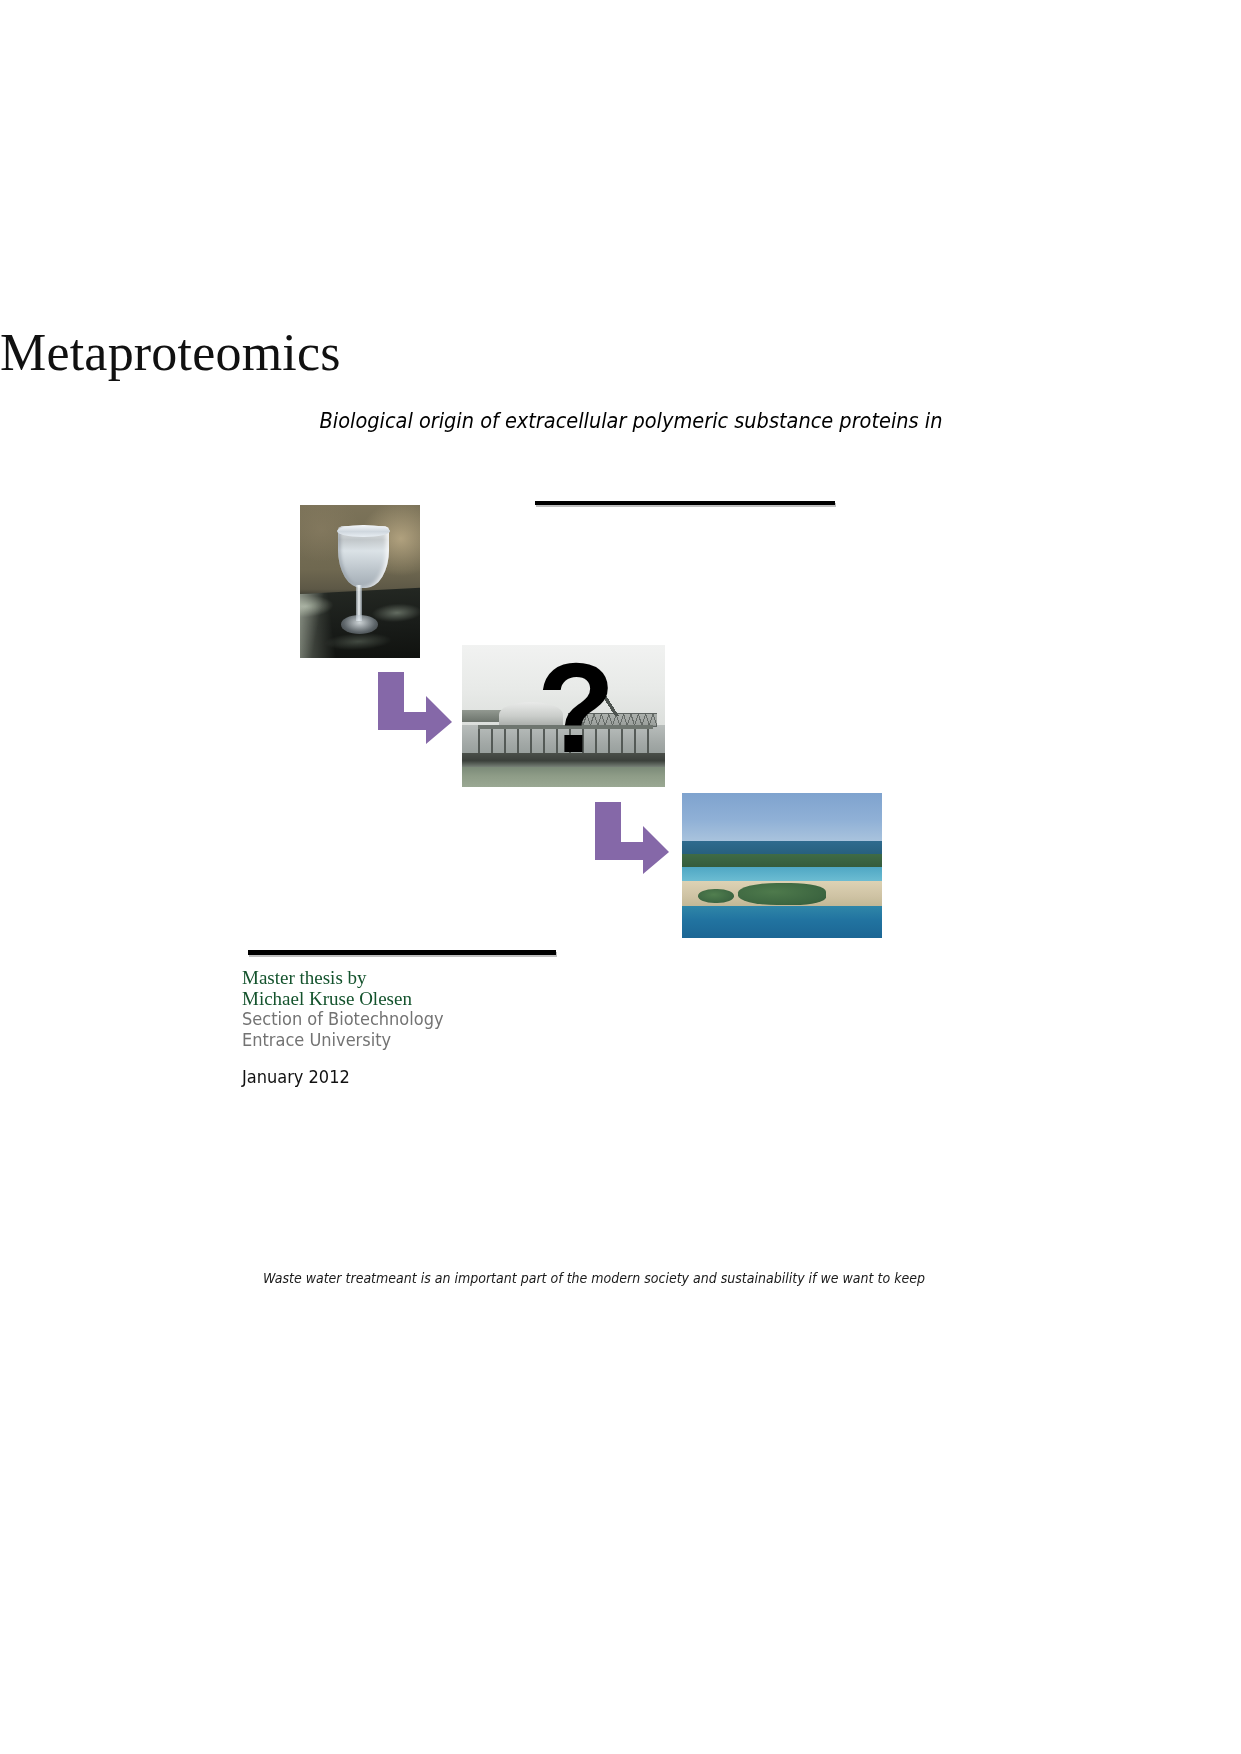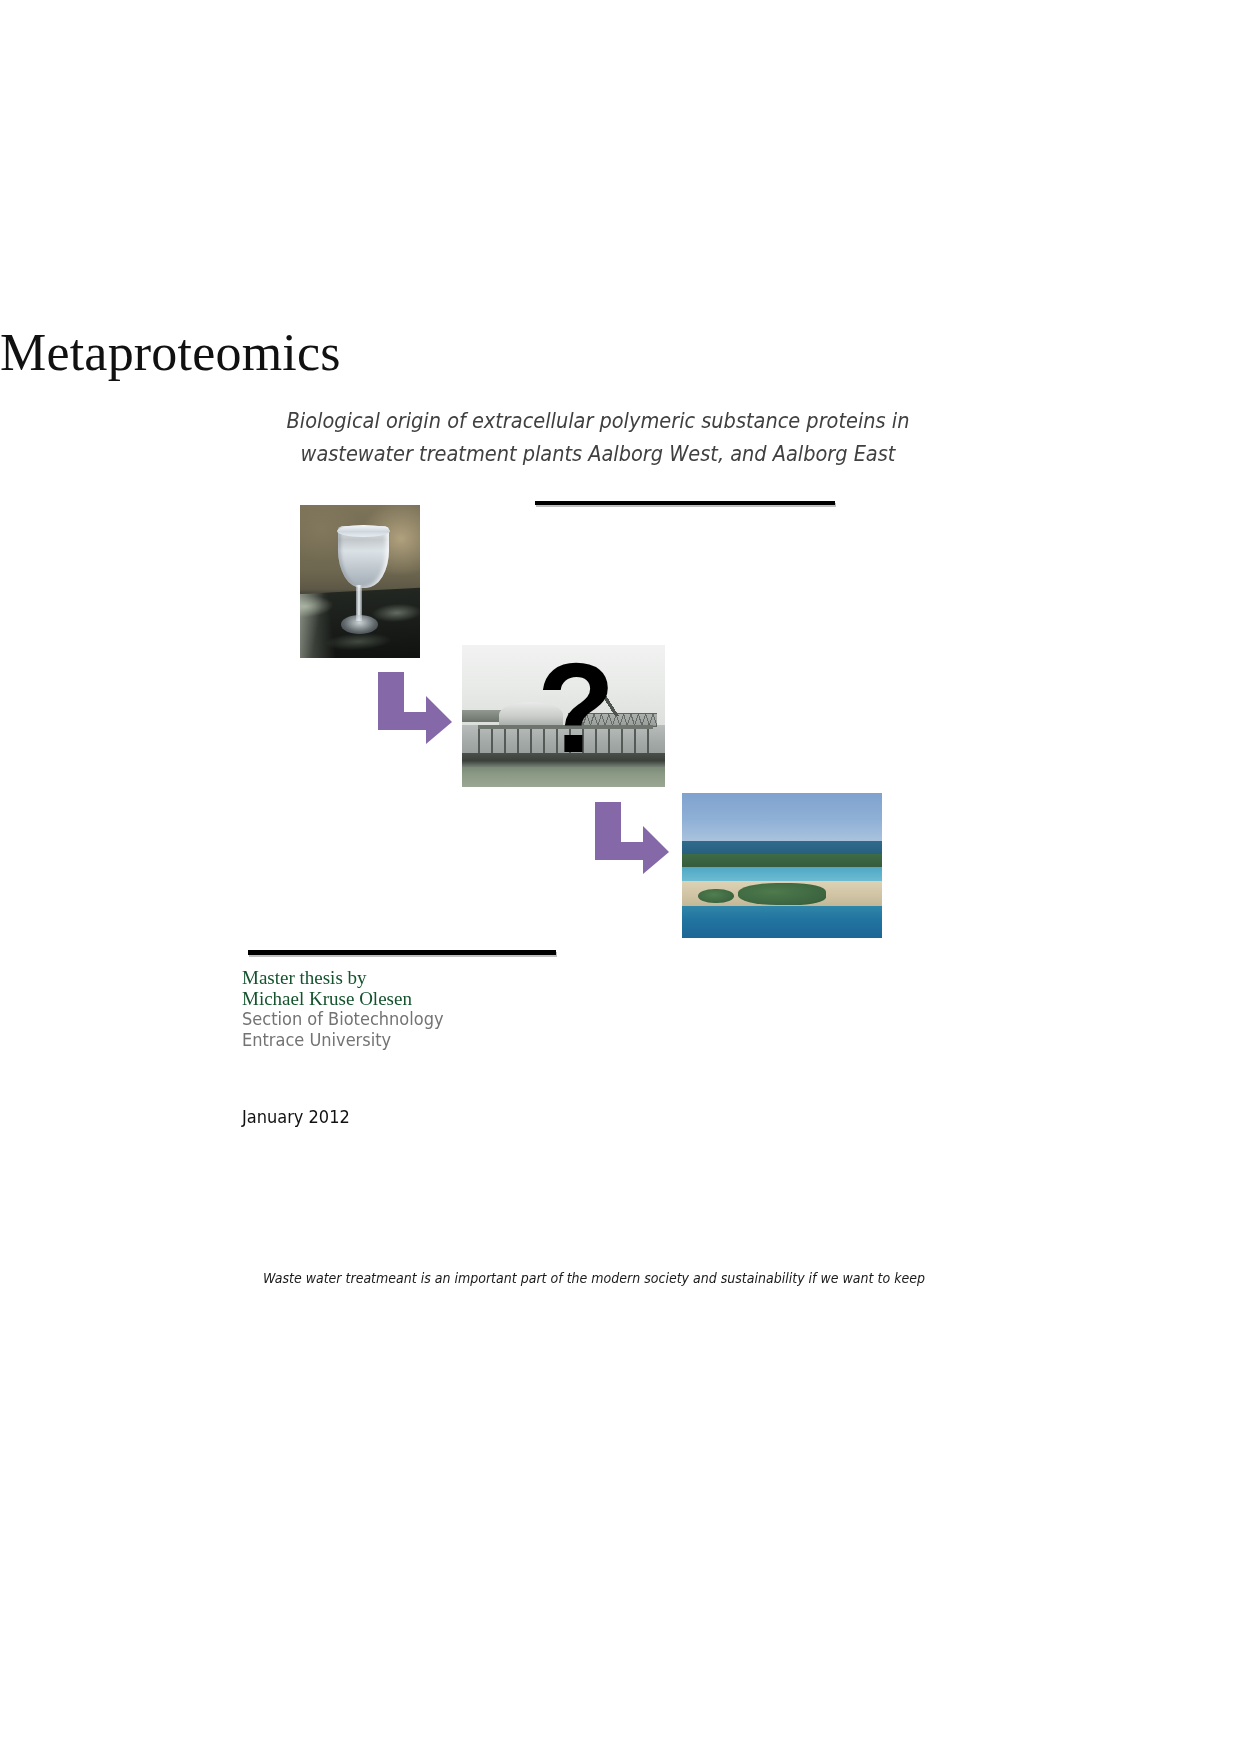--- a/index.html
+++ b/index.html
@@ -30,30 +30,31 @@
     text-align: left;
     font-family: "Liberation Serif", "DejaVu Serif", serif;
     font-size: 52px;
     font-weight: 400;
     letter-spacing: 0.2px;
     line-height: 1.0;
     color: #111111;
   }
   #subtitle {
     position: absolute;
-    left: 13px;
+    left: 0;
     top: 404px;
     width: 1170px;
     text-align: center;
     font-family: "DejaVu Sans Condensed", "Liberation Sans", sans-serif;
     font-style: italic;
     font-size: 21.5px;
     font-weight: 400;
     line-height: 33px;
-    color: #404040;
+    color: #000000;
+    padding-left: 46px;
   }
   #subtitle .sub-line { display: block; white-space: nowrap; }
 
   
   .rule {
     position: absolute;
     background: #000000;
     box-shadow: 1px 2px 0 rgba(140,140,140,0.55);
   }
   #rule-top {
@@ -242,21 +243,20 @@
     line-height: 20.5px;
     color: #737373;
   }
   #date-line {
     position: absolute;
     left: 242px;
     top: 1066px;
     font-family: "DejaVu Sans Condensed", "Liberation Sans", sans-serif;
     font-size: 18px;
     color: #111111;
-    margin-top: 40px;
   }
 
   
   #caption {
     position: absolute;
     left: 263px;
     top: 1268px;
     width: 660px;
     font-family: "DejaVu Sans Condensed", "Liberation Sans", sans-serif;
     font-style: italic;
@@ -268,21 +268,20 @@
 </style>
 </head>
 <body>
 
 <div id="page">
 
   <div id="title">Metaproteomics</div>
 
   <div id="subtitle">
     <span class="sub-line">Biological origin of extracellular polymeric substance proteins in</span>
-    <span class="sub-line">wastewater treatment plants Aalborg West, and Aalborg East</span>
   </div>
 
   <div class="rule" id="rule-top"></div>
 
   <div class="photo" id="photo-glass">
     <div class="bg"></div>
     <div class="stone"></div>
     <div class="bowl"></div>
     <div class="rim"></div>
     <div class="stem"></div>

